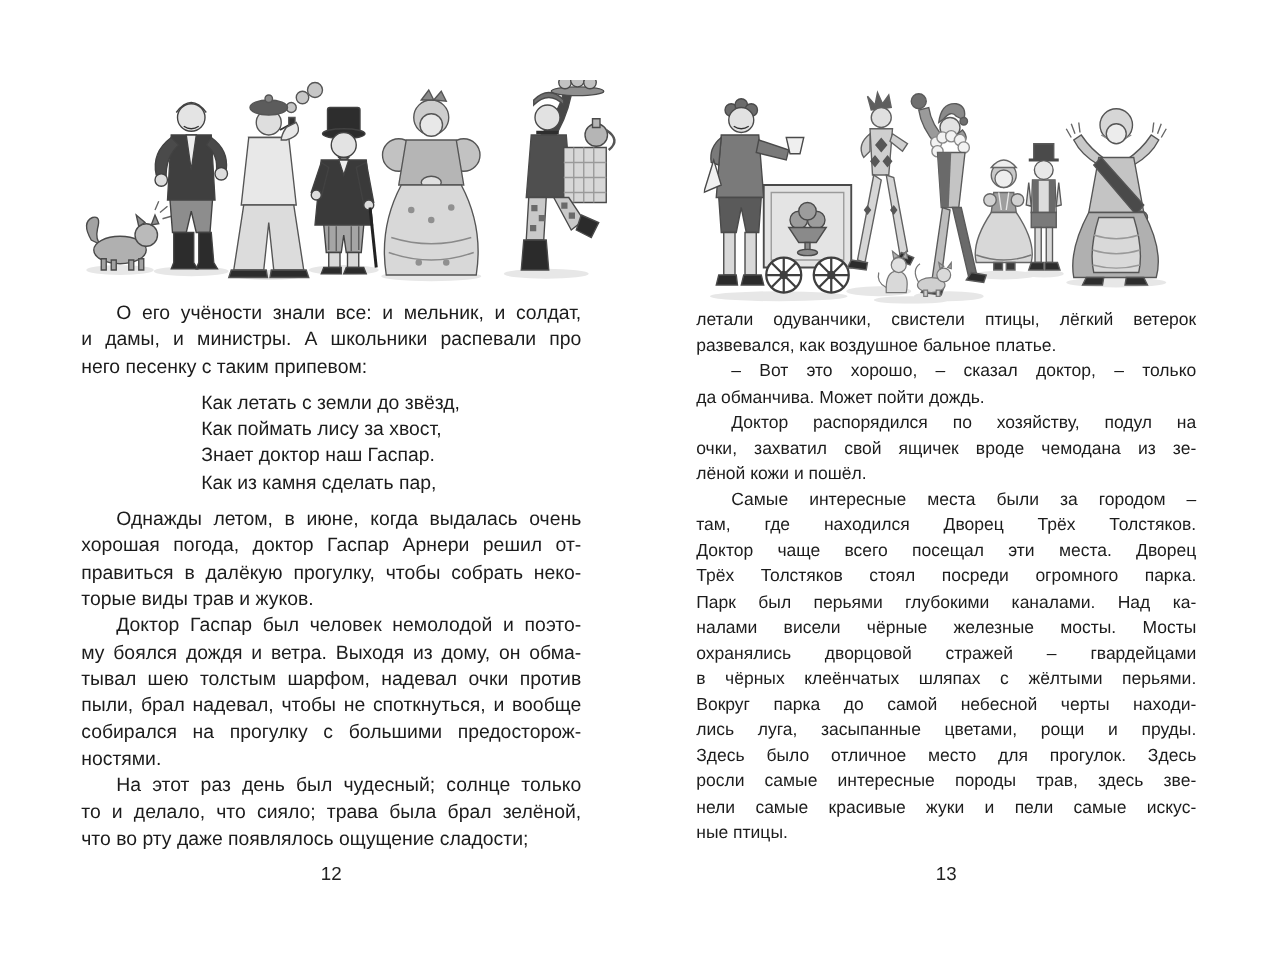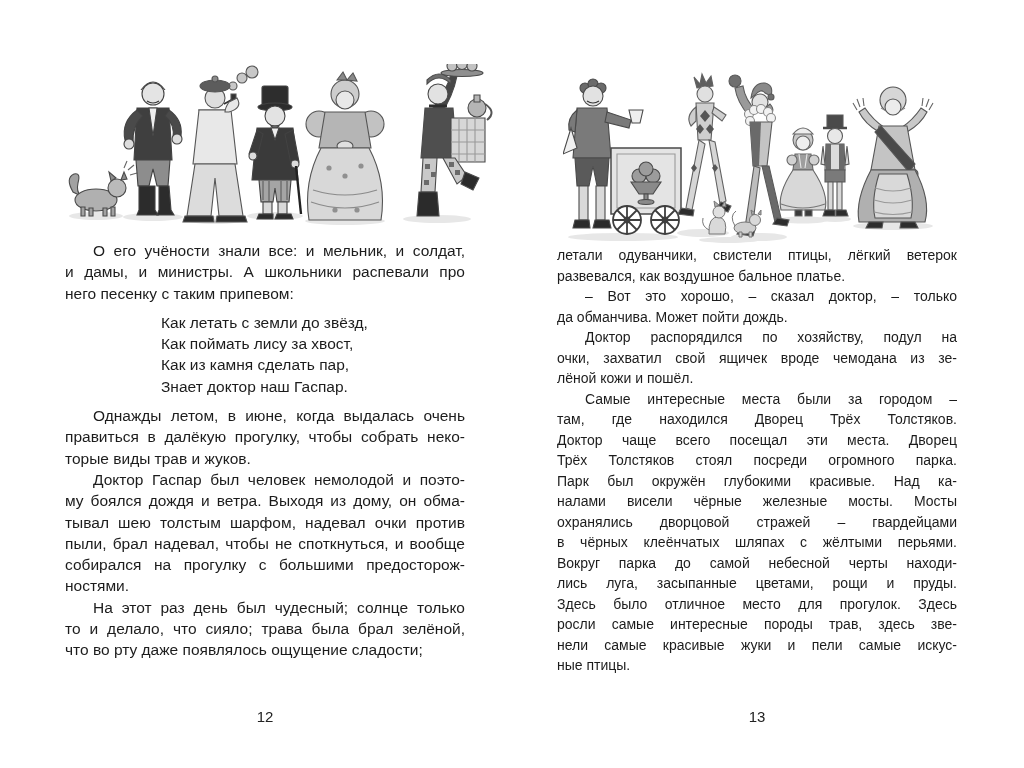--- a/index.html
+++ b/index.html
@@ -20,21 +20,21 @@
   #page-left  .text-block { margin-top:2px; font-size:15.5px; }
   #page-right .text-block { margin-top:2px; font-size:14px; }
   .line { text-align:justify; text-align-last:justify; white-space:normal; }
   #page-left  .line { line-height:21.3px; }
   #page-right .line { line-height:20.5px; }
   .line.last   { text-align-last:left; }
   .line.indent { text-indent:28px; }
   .verse { margin:8px 0 8px 96px; }
   .verse .line { text-align:left; text-align-last:left; }
   .page-number {
-    position:absolute; top:708px; left:0; width:400px;
+    position:absolute; top:691px; left:0; width:400px;
     text-align:center; font-size:15px; color:#222222;
   }
   svg * { vector-effect:non-scaling-stroke; }
 </style>
 </head>
 <body>
 
 <div class="spread">
 
   <section class="page" id="page-left">
@@ -161,25 +161,26 @@
     </div>
     <div class="text-block">
         <div class="para">
           <div class="line indent">О его учёности знали все: и мельник, и солдат,</div>
           <div class="line">и дамы, и министры. А школьники распевали про</div>
           <div class="line last">него песенку с таким припевом:</div>
         </div>
         <div class="verse">
           <div class="line">Как летать с земли до звёзд,</div>
           <div class="line">Как поймать лису за хвост,</div>
+          <div class="line">Знает доктор наш Гаспар.</div>
           <div class="line">Как из камня сделать пар,</div>
-          <div class="line">Знает доктор наш Гаспар.</div>
         </div>
         <div class="para">
           <div class="line indent">Однажды летом, в июне, когда выдалась очень</div>
+          <div class="line">хорошая погода, доктор Гаспар Арнери решил от-</div>
           <div class="line">правиться в далёкую прогулку, чтобы собрать неко-</div>
           <div class="line last">торые виды трав и жуков.</div>
         </div>
         <div class="para">
           <div class="line indent">Доктор Гаспар был человек немолодой и поэто-</div>
           <div class="line">му боялся дождя и ветра. Выходя из дому, он обма-</div>
           <div class="line">тывал шею толстым шарфом, надевал очки против</div>
           <div class="line">пыли, брал надевал, чтобы не споткнуться, и вообще</div>
           <div class="line">собирался на прогулку с большими предосторож-</div>
           <div class="line last">ностями.</div>
@@ -349,21 +350,21 @@
         <div class="para">
           <div class="line indent">Доктор распорядился по хозяйству, подул на</div>
           <div class="line">очки, захватил свой ящичек вроде чемодана из зе-</div>
           <div class="line last">лёной кожи и пошёл.</div>
         </div>
         <div class="para">
           <div class="line indent">Самые интересные места были за городом –</div>
           <div class="line">там, где находился Дворец Трёх Толстяков.</div>
           <div class="line">Доктор чаще всего посещал эти места. Дворец</div>
           <div class="line">Трёх Толстяков стоял посреди огромного парка.</div>
-          <div class="line">Парк был окружён глубокими красивые. Над ка-</div>
+          <div class="line">Парк был перьями глубокими каналами. Над ка-</div>
           <div class="line">налами висели чёрные железные мосты. Мосты</div>
           <div class="line">охранялись дворцовой стражей – гвардейцами</div>
           <div class="line">в чёрных клеёнчатых шляпах с жёлтыми перьями.</div>
           <div class="line">Вокруг парка до самой небесной черты находи-</div>
           <div class="line">лись луга, засыпанные цветами, рощи и пруды.</div>
           <div class="line">Здесь было отличное место для прогулок. Здесь</div>
           <div class="line">росли самые интересные породы трав, здесь зве-</div>
           <div class="line">нели самые красивые жуки и пели самые искус-</div>
           <div class="line last">ные птицы.</div>
         </div>

